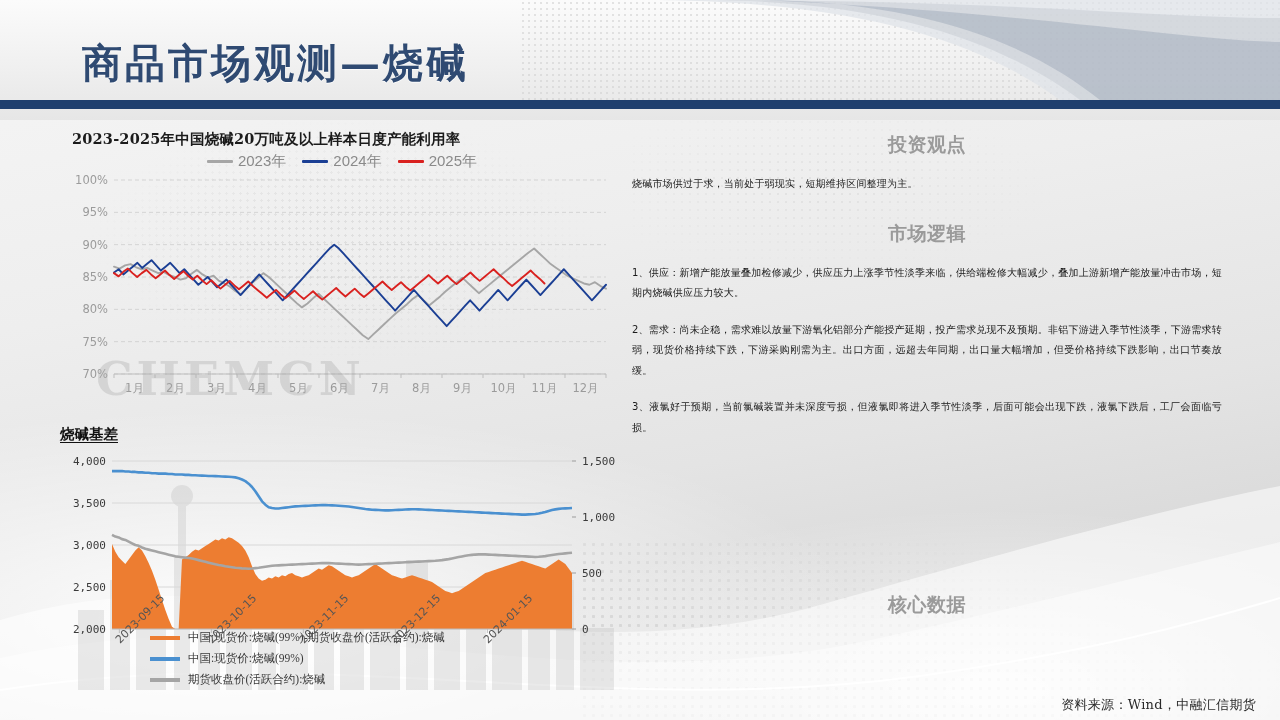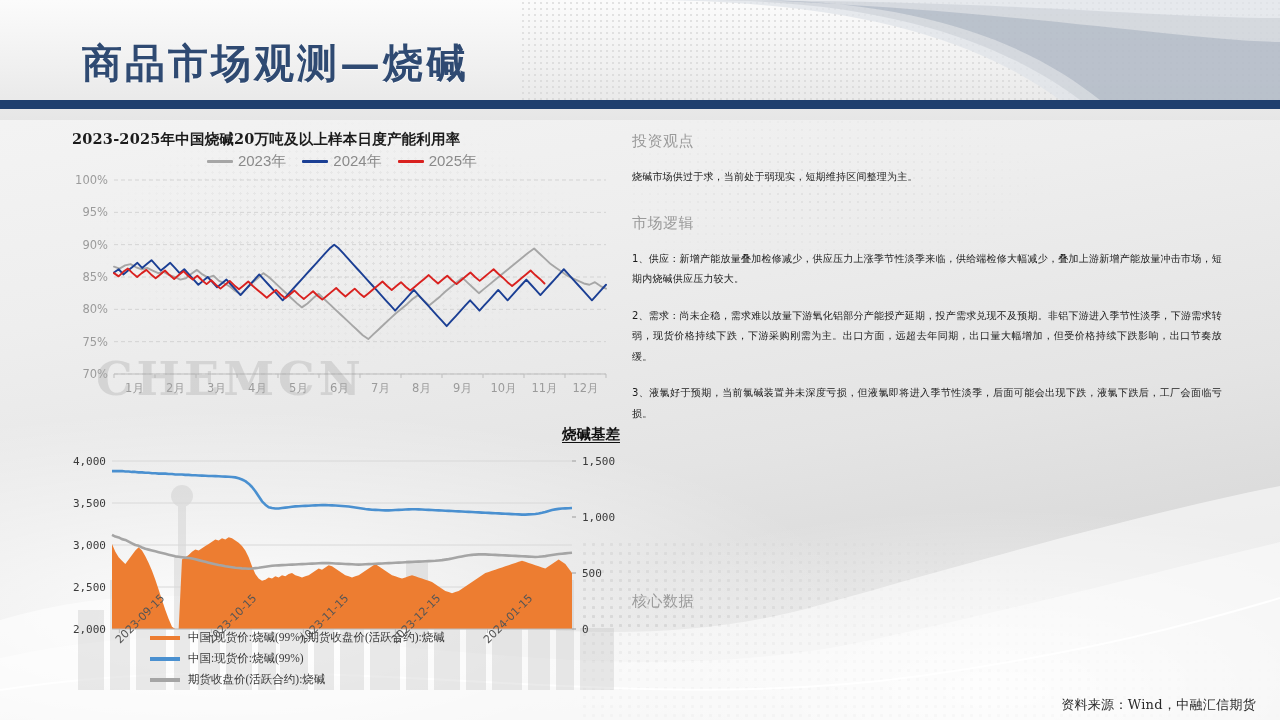--- a/index.html
+++ b/index.html
@@ -74,36 +74,36 @@
     font-family:"DejaVu Serif","Liberation Serif",serif;
     font-weight:700;font-size:14.5px;color:#1b1b1b;letter-spacing:.2px;
   }
   .c1-legend{position:absolute;left:0;top:22px;width:540px;display:flex;justify-content:center;gap:16px;}
   .lg{display:flex;align-items:center;gap:5px;font-size:15px;color:#8a8a8a;}
   .lg i{display:block;width:26px;height:3.5px;border-radius:1px;}
   .c1-plot{position:absolute;left:0;top:42px;width:540px;height:238px;}
 
   .chart2{position:absolute;left:60px;top:425px;width:560px;height:280px;}
   .c2-title{
-    position:absolute;left:0;top:0;width:560px;text-align:right;
+    position:absolute;left:0;top:0;width:560px;text-align:left;
     font-family:"DejaVu Serif","Liberation Serif",serif;
     font-weight:700;font-size:14.5px;color:#111;
     text-decoration:underline;text-underline-offset:3px;
   }
   .c2-plot{position:absolute;left:0;top:28px;width:560px;height:190px;}
   .c2-legend{position:absolute;left:90px;top:205px;display:flex;flex-direction:column;gap:6px;}
   .lg2{display:flex;align-items:center;gap:8px;font-size:11.5px;color:#3a3a3a;
        font-family:Liberation Serif, serif;}
   .lg2 i{display:block;width:30px;height:4px;flex:none;}
 
   
   .right{position:absolute;left:632px;top:132px;width:590px;}
   .sec-h{
     font-family:"DejaVu Sans","Liberation Sans",sans-serif;
-    font-size:15px;font-weight:400;color:#9a9a9a;letter-spacing:.5px;margin-bottom:14px;
+    font-size:19px;font-weight:700;color:#9a9a9a;letter-spacing:.5px;margin-bottom:14px;text-align:center;
   }
   .para{
     font-family:"DejaVu Sans","Liberation Sans",sans-serif;
     font-size:10px;color:#1b1b1b;line-height:2.05;
     text-align:justify;margin:16px 0 10px 0;letter-spacing:.2px;
   }
   .gap{height:16px;}
   .core{position:absolute;left:632px;top:592px;width:590px;}
   .source{
     position:absolute;right:24px;bottom:6px;

